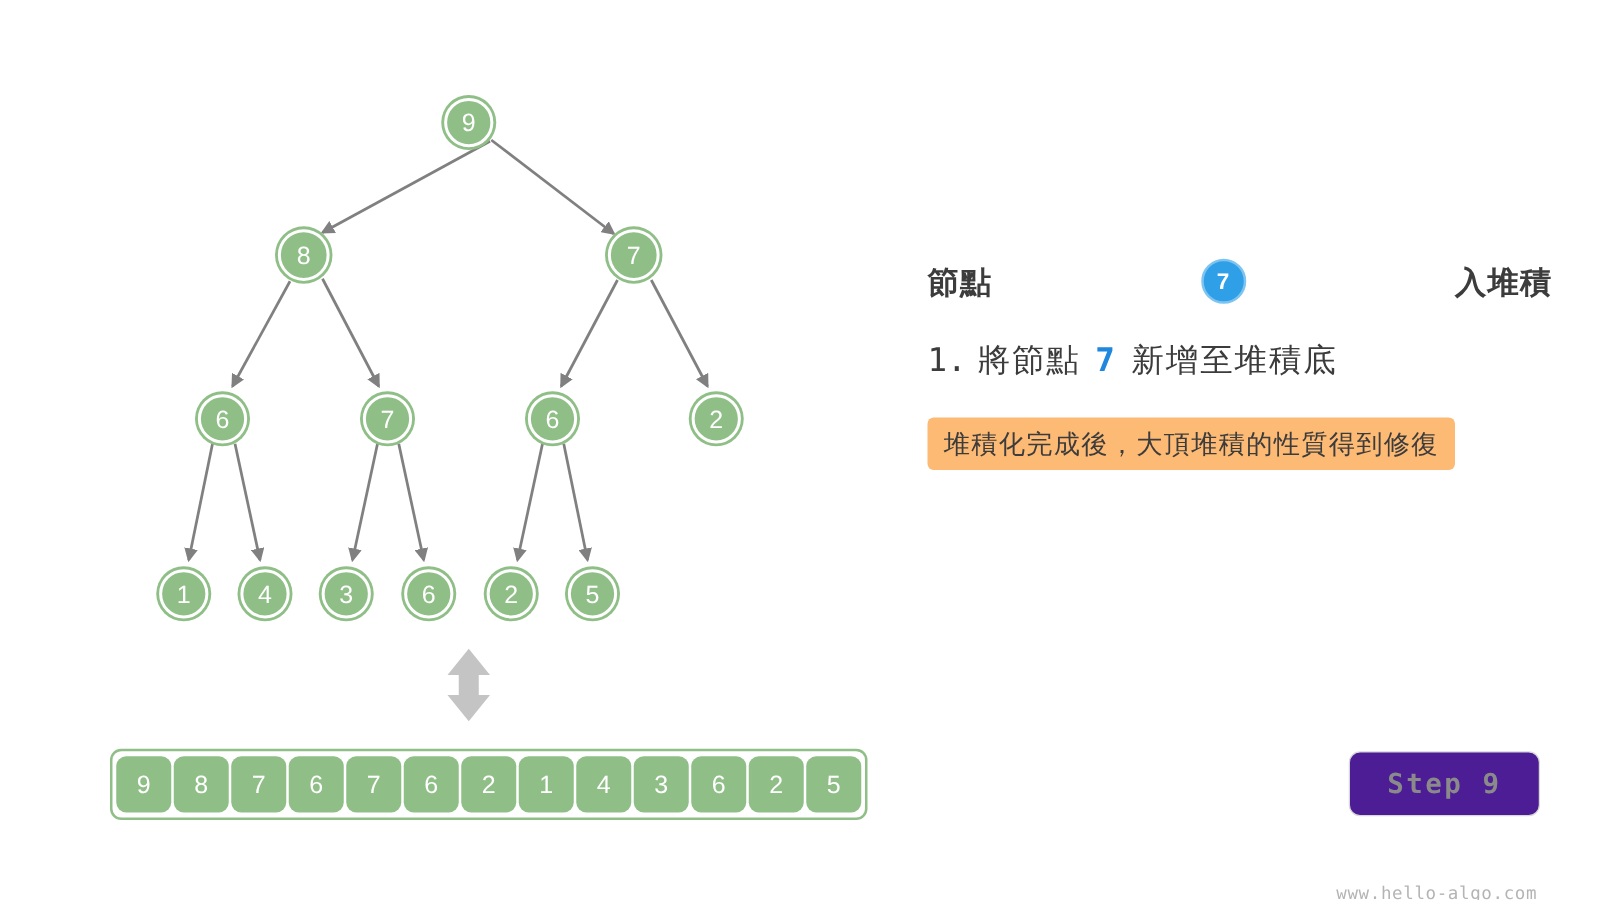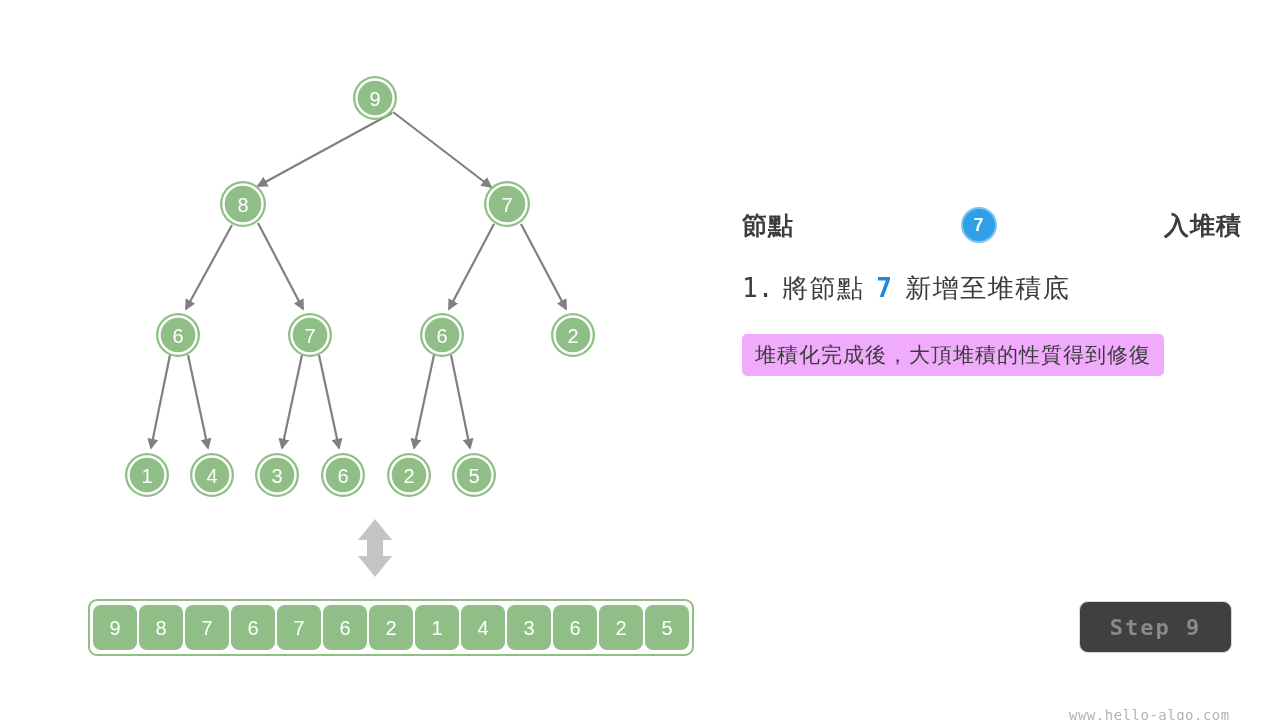--- a/index.html
+++ b/index.html
@@ -115,40 +115,40 @@
     font-weight: bold;
     padding: 0 3px;
   }
   .mono {
     font-family: "DejaVu Sans Mono", "Liberation Mono", monospace;
   }
 
   #info-note {
     display: inline-block;
     margin-top: 28px;
-    background: #f0abfc;
+    background: #fdba74;
     border-radius: 5px;
     padding: 7px 13px;
     font-size: 21px;
     color: #3c3c3c;
     letter-spacing: 1px;
     white-space: nowrap;
   }
 
   
   #step-badge {
     position: absolute;
     left: 1079px;
     top: 601px;
     width: 153px;
     height: 52px;
     box-sizing: border-box;
     border: 1.5px solid #d8d8d8;
     border-radius: 9px;
-    background: #404040;
+    background: #4c1d95;
     display: flex;
     align-items: center;
     justify-content: center;
     font-family: "DejaVu Sans Mono", "Liberation Mono", monospace;
     font-size: 22px;
     font-weight: bold;
     color: #8a8a8a;
     letter-spacing: 2px;
   }
   #footer-url {

